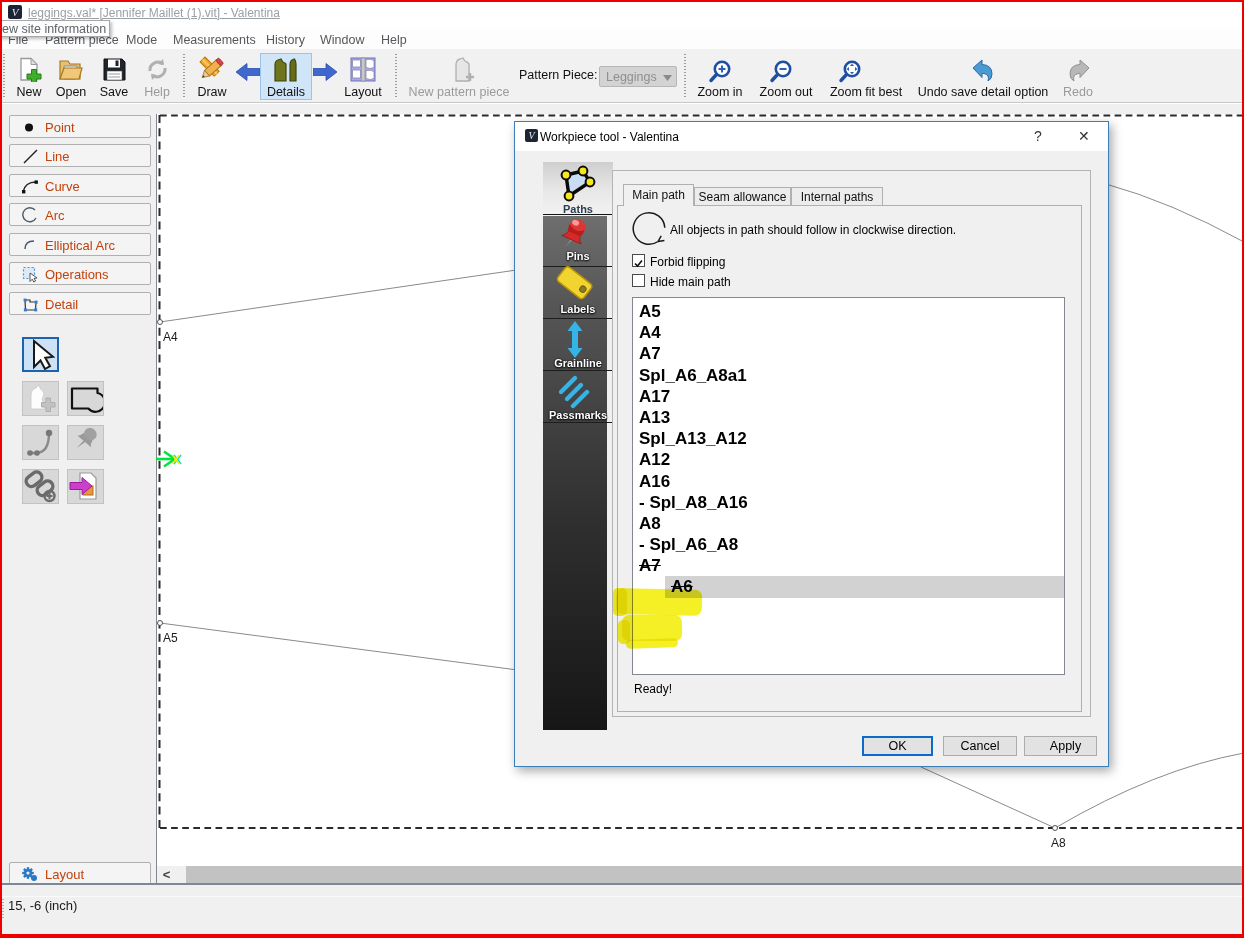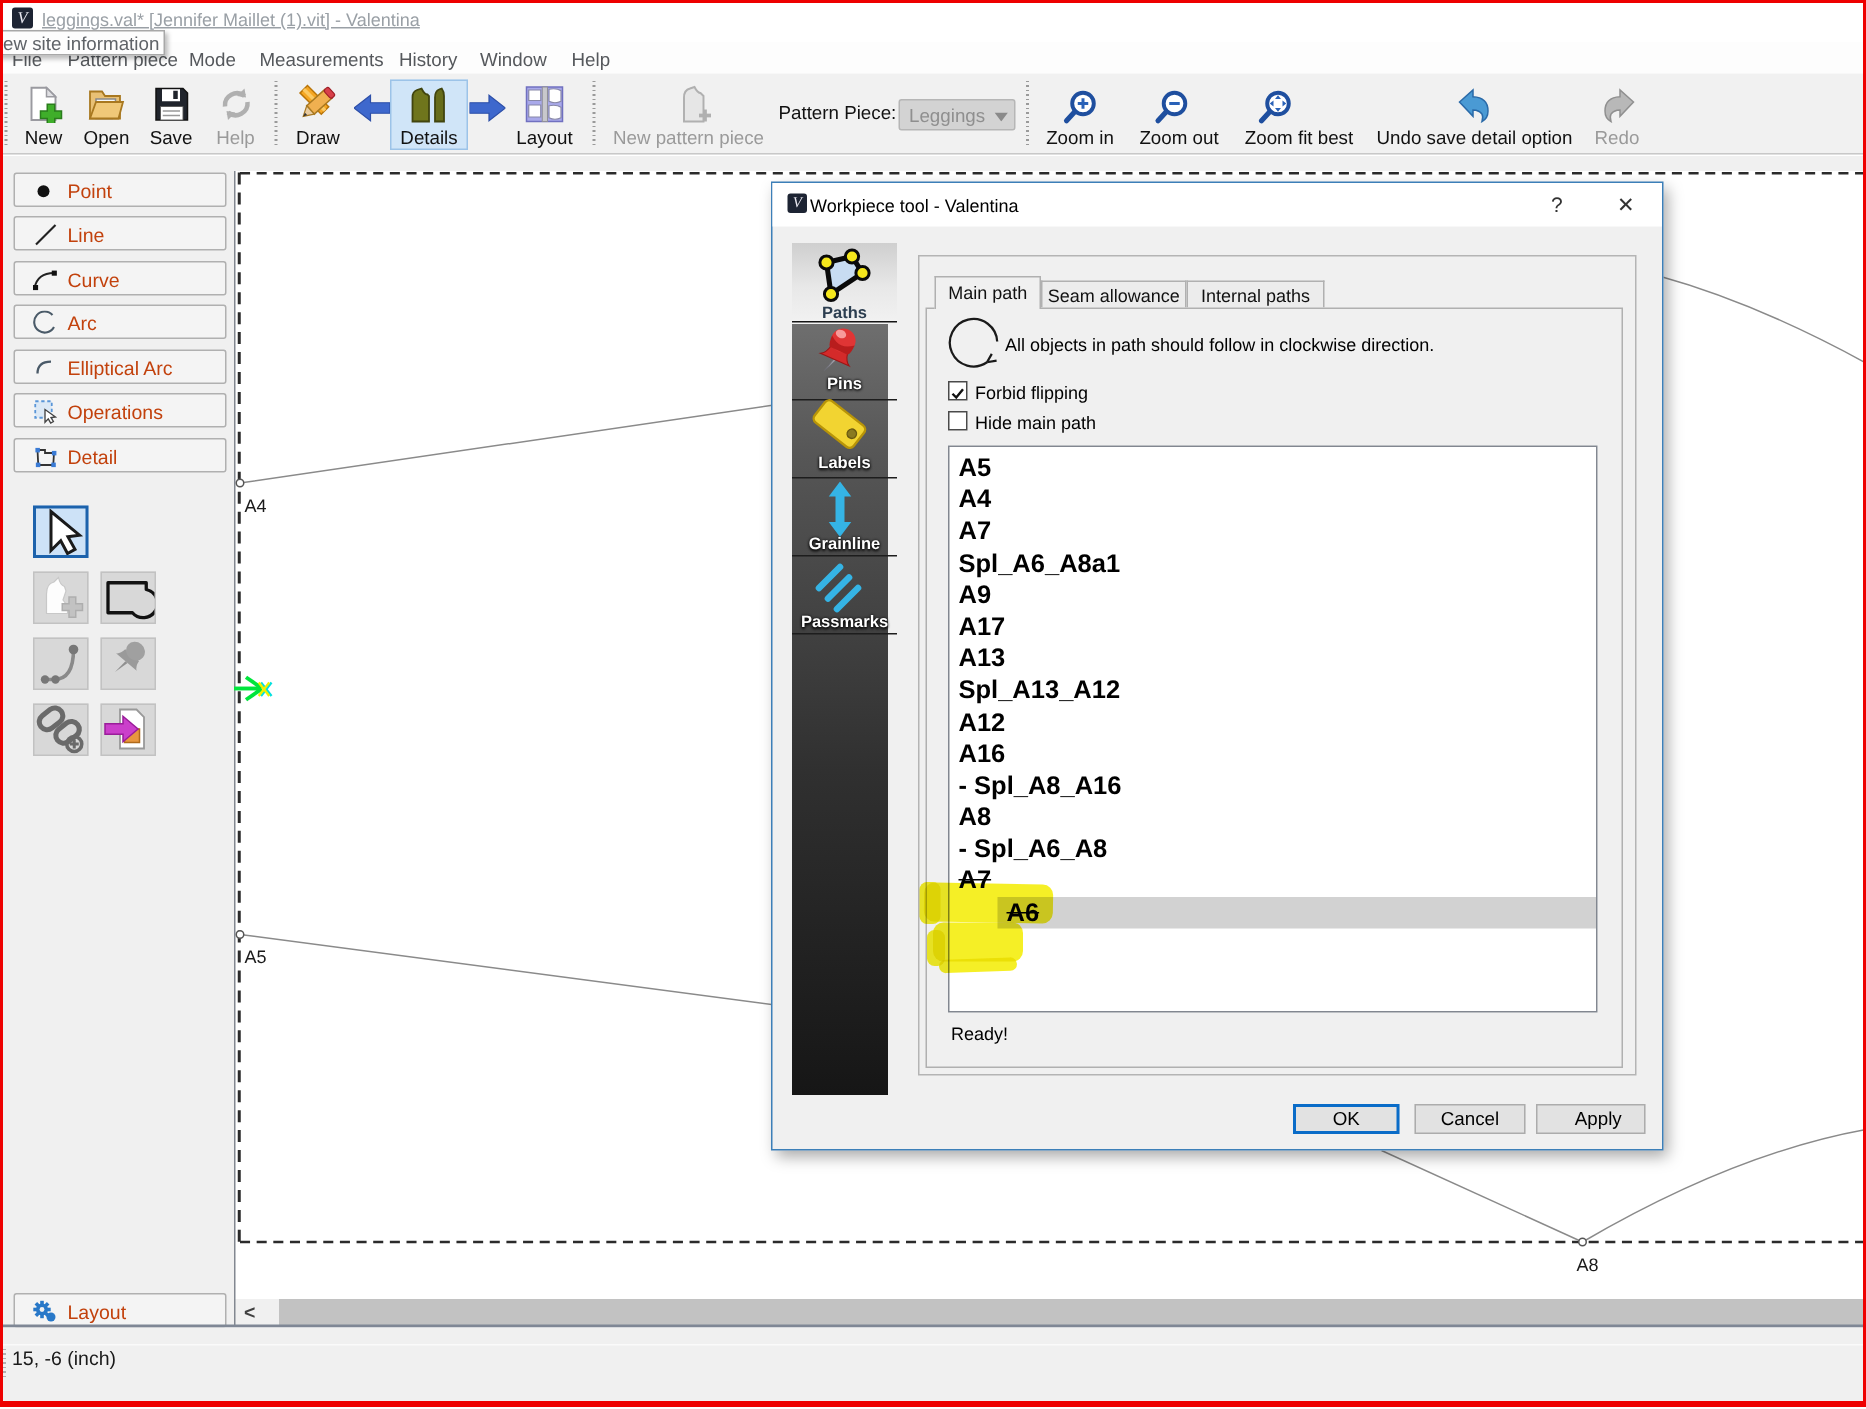--- a/index.html
+++ b/index.html
@@ -53,21 +53,21 @@
 
 
 #dialog { left:514px; top:121px; width:595px; height:646px; background:#f0f0f0;
   border:1px solid #3c7fb8; box-shadow:3px 4px 10px rgba(0,0,0,0.35); z-index:30; }
 #dlgtitle { position:absolute; left:0; top:0; width:100%; height:29px; background:#ffffff; }
 #dlgicon { position:absolute; left:10px; top:7px; width:13px; height:13px; background:#1d2433; border-radius:2px;
   color:#e8e8f0; font-size:10px; font-style:italic; text-align:center; line-height:13px; font-family:"Liberation Serif",serif;}
 #dlgtitle .t { position:absolute; left:25px; top:8px; font-size:12px; color:#000; }
 #dlgtitle .q { position:absolute; left:519px; top:6px; font-size:14px; color:#333; }
 #dlgtitle .x { position:absolute; left:563px; top:6px; font-size:14px; color:#333; }
-#dlgbar { position:absolute; left:13px; top:40px; width:64px; height:568px;
+#dlgbar { position:absolute; left:28px; top:40px; width:64px; height:568px;
   background:linear-gradient(to bottom, #7d7d7d 0%, #565656 25%, #303030 62%, #161616 100%); }
 #dlgbar .selitem { position:absolute; left:0; top:0; width:70px; height:54px;
   background:linear-gradient(to bottom,#cfcfcf 0%,#e8e8e8 55%,#f2f2f2 100%); }
 .baricon { position:absolute; left:50%; transform:translateX(-50%); }
 .barlbl { position:absolute; width:70px; text-align:center; font-size:11px; font-weight:bold;
   color:#ffffff; text-shadow:0 1px 2px #000, 0 0 2px #000; }
 #groupbox { position:absolute; left:97px; top:48px; width:479px; height:547px; border:1px solid #b4b4b4; }
 .tab { position:absolute; font-size:12px; color:#111; text-align:center; }
 #tabpane { position:absolute; left:102px; top:83px; width:465px; height:507px; border:1px solid #b0b0b0; background:#f0f0f0;}
 #listbox { position:absolute; left:117px; top:175px; width:433px; height:378px; background:#ffffff; border:1px solid #828790; }
@@ -485,21 +485,20 @@
     <span class="cblbl" style="left:135px;top:133px;">Forbid flipping</span>
     <div class="cb" style="left:117px;top:152px;"></div>
     <span class="cblbl" style="left:135px;top:153px;">Hide main path</span>
 
     <div id="listbox">
       <div style="position:absolute;left:0;top:3px;width:431px;">
         <div class="li">A5</div>
         <div class="li">A4</div>
         <div class="li">A7</div>
         <div class="li">Spl_A6_A8a1</div>
-        <div class="li">A9</div>
         <div class="li">A17</div>
         <div class="li">A13</div>
         <div class="li">Spl_A13_A12</div>
         <div class="li">A12</div>
         <div class="li">A16</div>
         <div class="li">- Spl_A8_A16</div>
         <div class="li">A8</div>
         <div class="li">- Spl_A6_A8</div>
         <div class="li strike">A7</div>
         <div class="li sel strike">A6</div>

